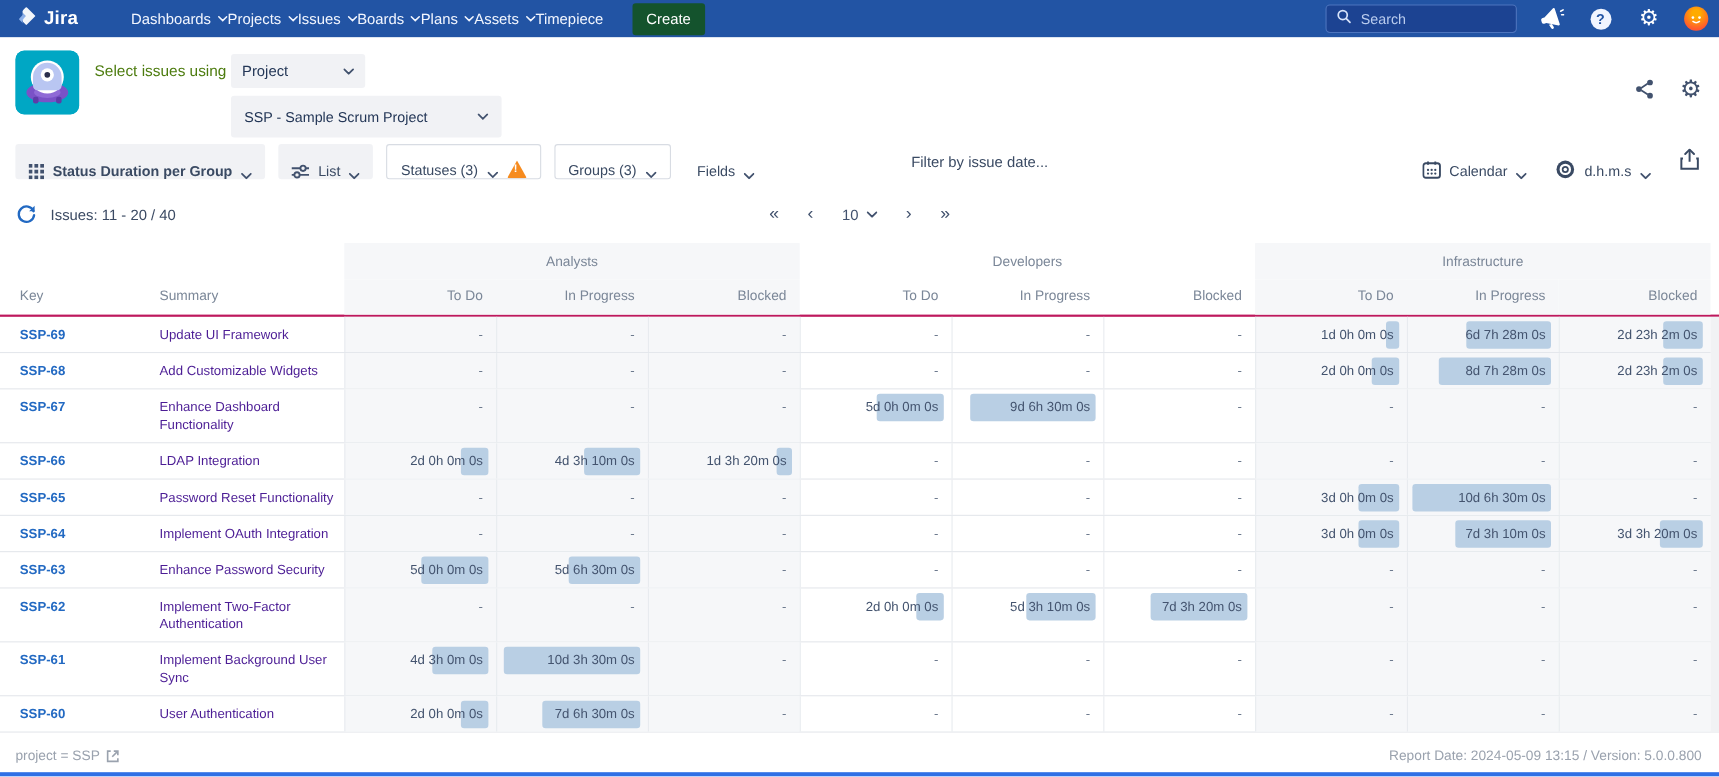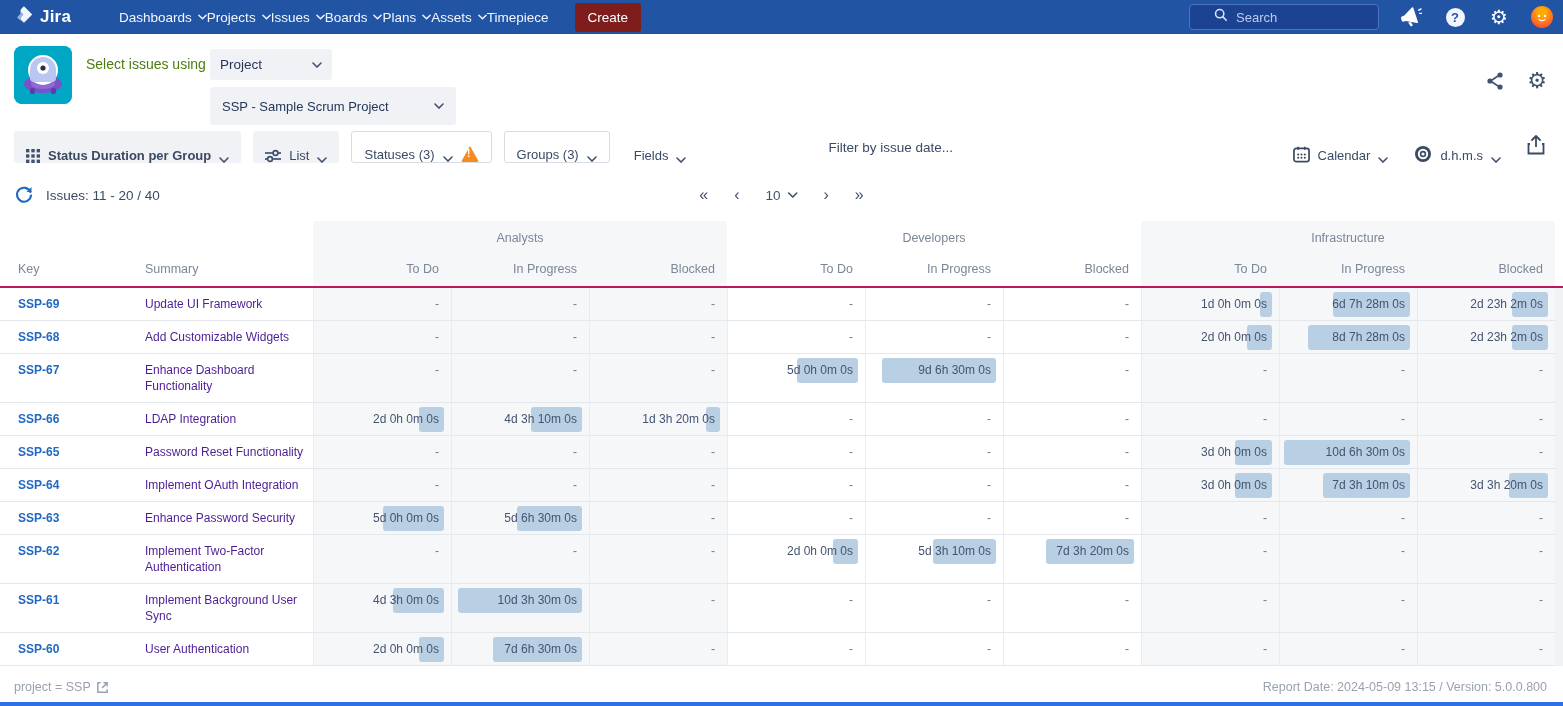--- a/index.html
+++ b/index.html
@@ -6,23 +6,23 @@
   html,body { width:1563px; height:706px; overflow:hidden; }
   body { font-family:"Liberation Sans","DejaVu Sans",sans-serif; background:#fff; position:relative; color:#3b4a63; }
 
   
   .topnav { height:34px; background:#2254a4; display:flex; align-items:center; padding:0 10px 0 14px; color:#fff; }
   .logo { display:flex; align-items:center; gap:6px; margin-right:48px; }
   .logo-text { font-size:17px; font-weight:700; color:#fff; letter-spacing:.2px; }
   .nav-items { display:flex; align-items:center; }
   .nav-item { display:flex; align-items:center; gap:6px; font-size:13.5px; color:#f2f6ff; cursor:pointer; white-space:nowrap; }
   .chev { display:inline-block; }
-  .create-btn { margin-left:26px; background:#7f1d1d; color:#fff; font-size:13.5px; border:none; border-radius:3px; padding:7px 13px; cursor:pointer; }
+  .create-btn { margin-left:26px; background:#14532d; color:#fff; font-size:13.5px; border:none; border-radius:3px; padding:7px 13px; cursor:pointer; }
   .nav-right { margin-left:auto; display:flex; align-items:center; gap:20px; }
-  .searchbox { display:flex; align-items:center; gap:8px; width:190px; height:26px; background:#1c4392; border:1px solid #4d74bd; border-radius:4px; padding:0 24px; }
+  .searchbox { display:flex; align-items:center; gap:8px; width:174px; height:26px; background:#1c4392; border:1px solid #4d74bd; border-radius:4px; padding:0 9px; }
   .searchbox input { background:transparent; border:none; outline:none; color:#d7e3fa; font-size:13px; width:120px; font-family:inherit; }
   .searchbox input::placeholder { color:#b9ccee; }
   .nav-icon { width:24px; height:24px; display:flex; align-items:center; justify-content:center; cursor:pointer; }
   .q-circle { width:19px; height:19px; border-radius:50%; background:#f1f5ff; color:#2254a4; font-weight:700; font-size:13px; display:flex; align-items:center; justify-content:center; }
   .gear-glyph { font-size:20px; color:#fff; line-height:1; }
   .avatar { width:22px; height:22px; border-radius:50%; background:radial-gradient(circle at 50% 30%,#ffab00 20%,#ff5630 75%); position:relative; cursor:pointer; }
 
   
   .app-header { height:91px; background:#fff; position:relative; padding:12px 14px 0 14px; }
   .app-icon { position:absolute; left:14px; top:12px; width:58px; height:58px; border-radius:8px; background:#00a7c4; overflow:hidden; }

